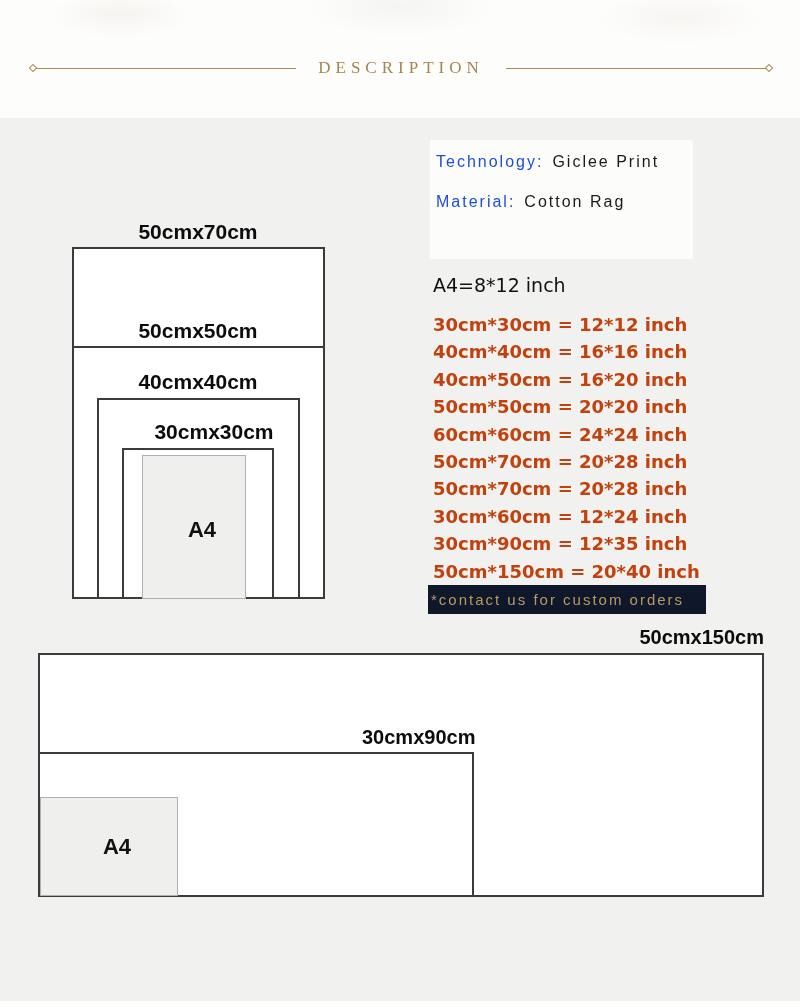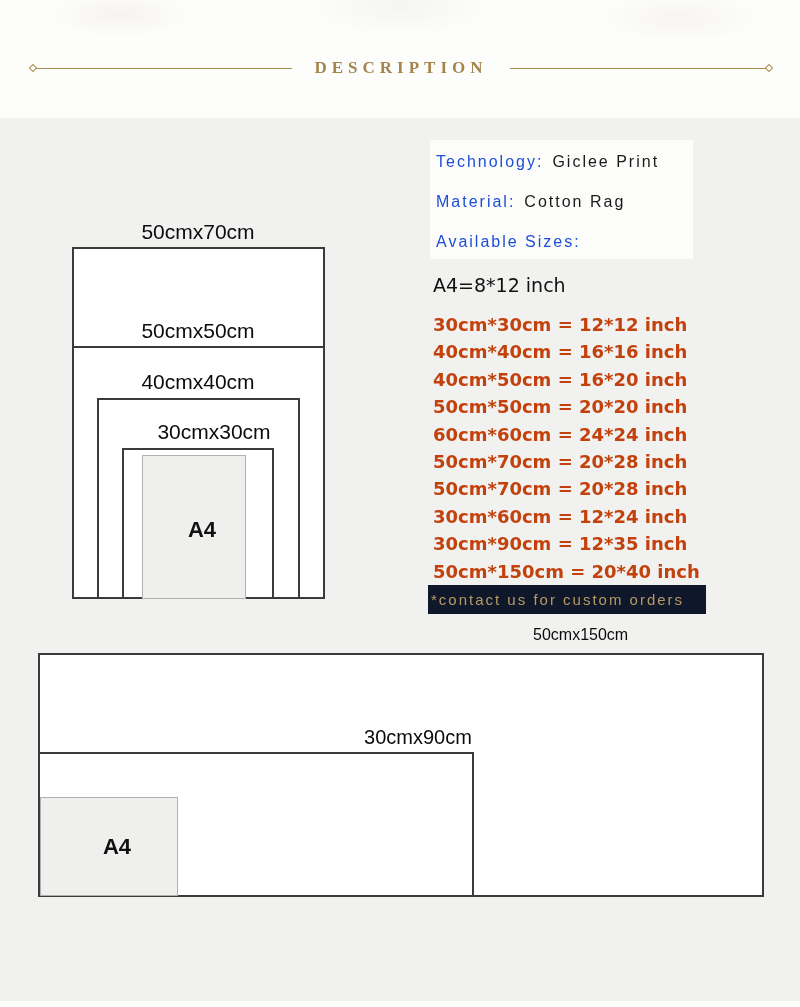--- a/index.html
+++ b/index.html
@@ -26,28 +26,28 @@
     display:flex; align-items:center;
   }
   .gold-line { flex:1; height:1px; background:#ab8c50; }
   .gold-diamond {
     width:6px; height:6px; border:1px solid #ab8c50;
     transform:rotate(45deg); background:transparent; flex:0 0 auto;
   }
   .header-title {
     margin:0 22px;
     font-family:"Liberation Serif", serif;
-    font-size:17px; font-weight:700; letter-spacing:5px;
+    font-size:17px; font-weight:400; letter-spacing:5px;
     color:#a5854e; white-space:nowrap;
   }
   
   .rect { position:absolute; background:#ffffff; border:2px solid #3b3b3b; }
   .rect-a4 { position:absolute; background:#efefee; border:1px solid #b0b0b0; }
   .diag-label {
-    position:absolute; color:#0c0c0c; font-weight:400;
+    position:absolute; color:#0c0c0c; font-weight:700;
     font-size:21px; white-space:nowrap; text-align:center;
   }
   .a4-label {
     position:absolute; color:#111; font-weight:700; font-size:22px;
     display:flex; align-items:center; justify-content:center;padding-left:16px;
   }
   .hline { position:absolute; height:0; border-top:2px solid #3b3b3b; }
   
   #specs-box {
     position:absolute; left:430px; top:140px; width:263px; height:119px;
@@ -104,23 +104,20 @@
 
   <div id="specs-box">
     <div class="spec-row">
       <span class="spec-label">Technology:</span>
       <span class="spec-value">Giclee Print</span>
     </div>
     <div class="spec-row">
       <span class="spec-label">Material:</span>
       <span class="spec-value">Cotton Rag</span>
     </div>
-    <div class="spec-row">
-      <span class="spec-label">Available Sizes:</span>
-    </div>
   </div>
 
   <div id="a4-note">A4=8*12 inch</div>
 
   <div id="size-list">
     <div class="size-row">30cm*30cm = 12*12 inch</div>
     <div class="size-row">40cm*40cm = 16*16 inch</div>
     <div class="size-row">40cm*50cm = 16*20 inch</div>
     <div class="size-row">50cm*50cm = 20*20 inch</div>
     <div class="size-row">60cm*60cm = 24*24 inch</div>
@@ -132,18 +129,18 @@
   </div>
 
   <div id="contact-band">
     <span id="contact-note">*contact us for custom orders</span>
   </div>
 
   <div class="rect" style="left:38px; top:653px; width:726px; height:244px;"></div>
   <div class="rect" style="left:38px; top:752px; width:436px; height:145px;"></div>
   <div class="rect-a4" style="left:40px; top:797px; width:138px; height:99px;"></div>
 
-  <div class="diag-label" style="left:533px; top:626px; width:200px; text-align:left; font-size:16px;">50cmx150cm</div>
+  <div class="diag-label" style="left:564px; top:626px; width:200px; text-align:right; font-size:20px;">50cmx150cm</div>
   <div class="diag-label" style="left:362px; top:726px; width:112px; font-size:20px;">30cmx90cm</div>
   <div class="a4-label" style="left:40px; top:833px; width:138px; height:28px;">A4</div>
 
   <div id="footer-strip"></div>
 </div>
 
 </body></html>

